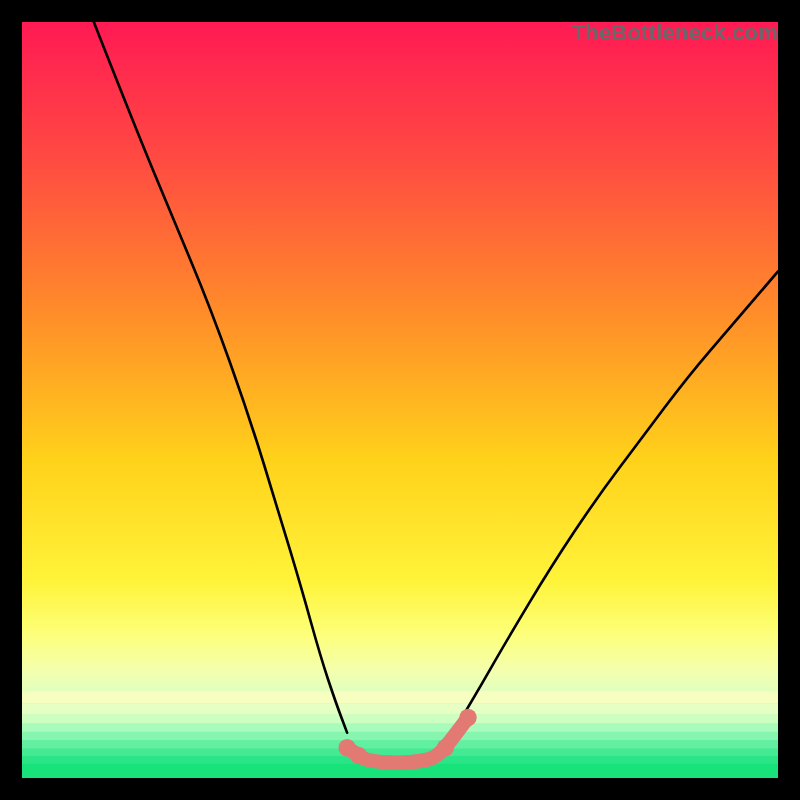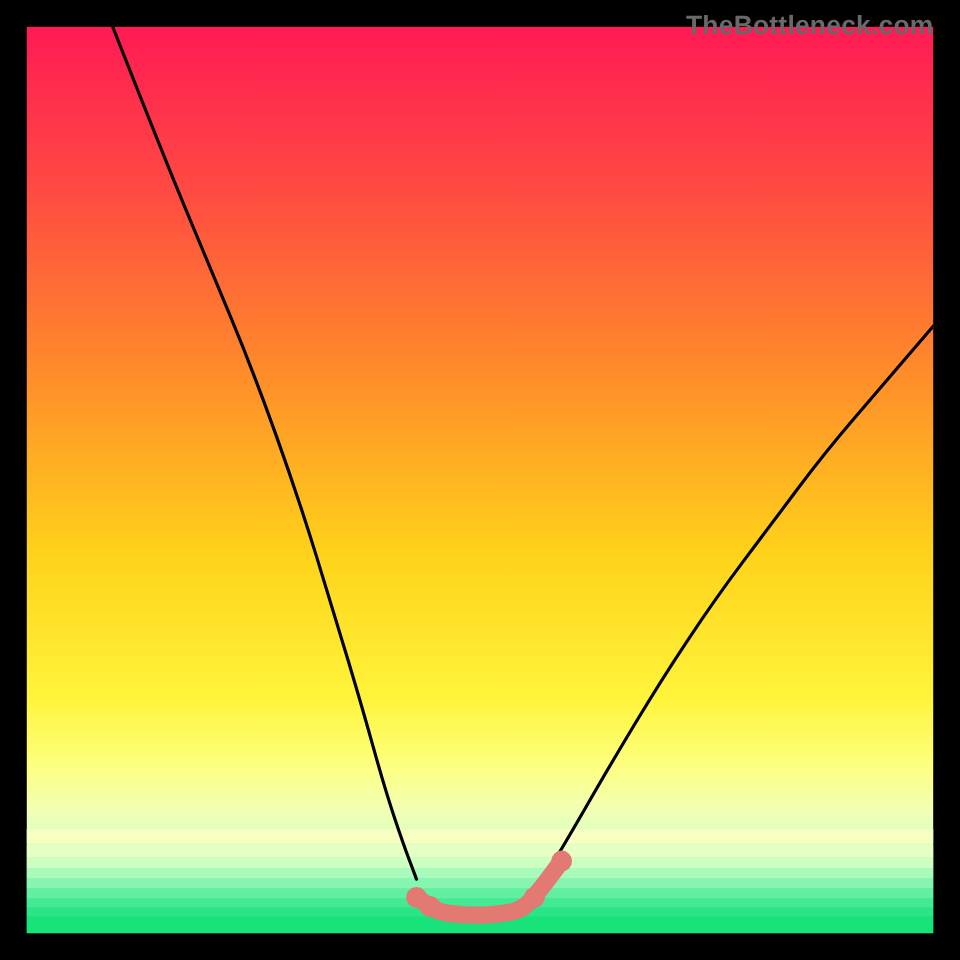--- a/index.html
+++ b/index.html
@@ -13,21 +13,21 @@
   .frame {
     position: absolute;
     left: 22px;
     top: 22px;
     width: 756px;
     height: 756px;
     overflow: hidden;
   }
   .watermark {
     position: absolute;
-    top: 8px;
+    top: 20px;
     right: 22px;
     font-family: Arial, Helvetica, sans-serif;
     font-size: 22px;
     font-weight: 600;
     color: #69696b;
     letter-spacing: 0.2px;
     z-index: 10;
     user-select: none;
   }
   svg { display: block; }

